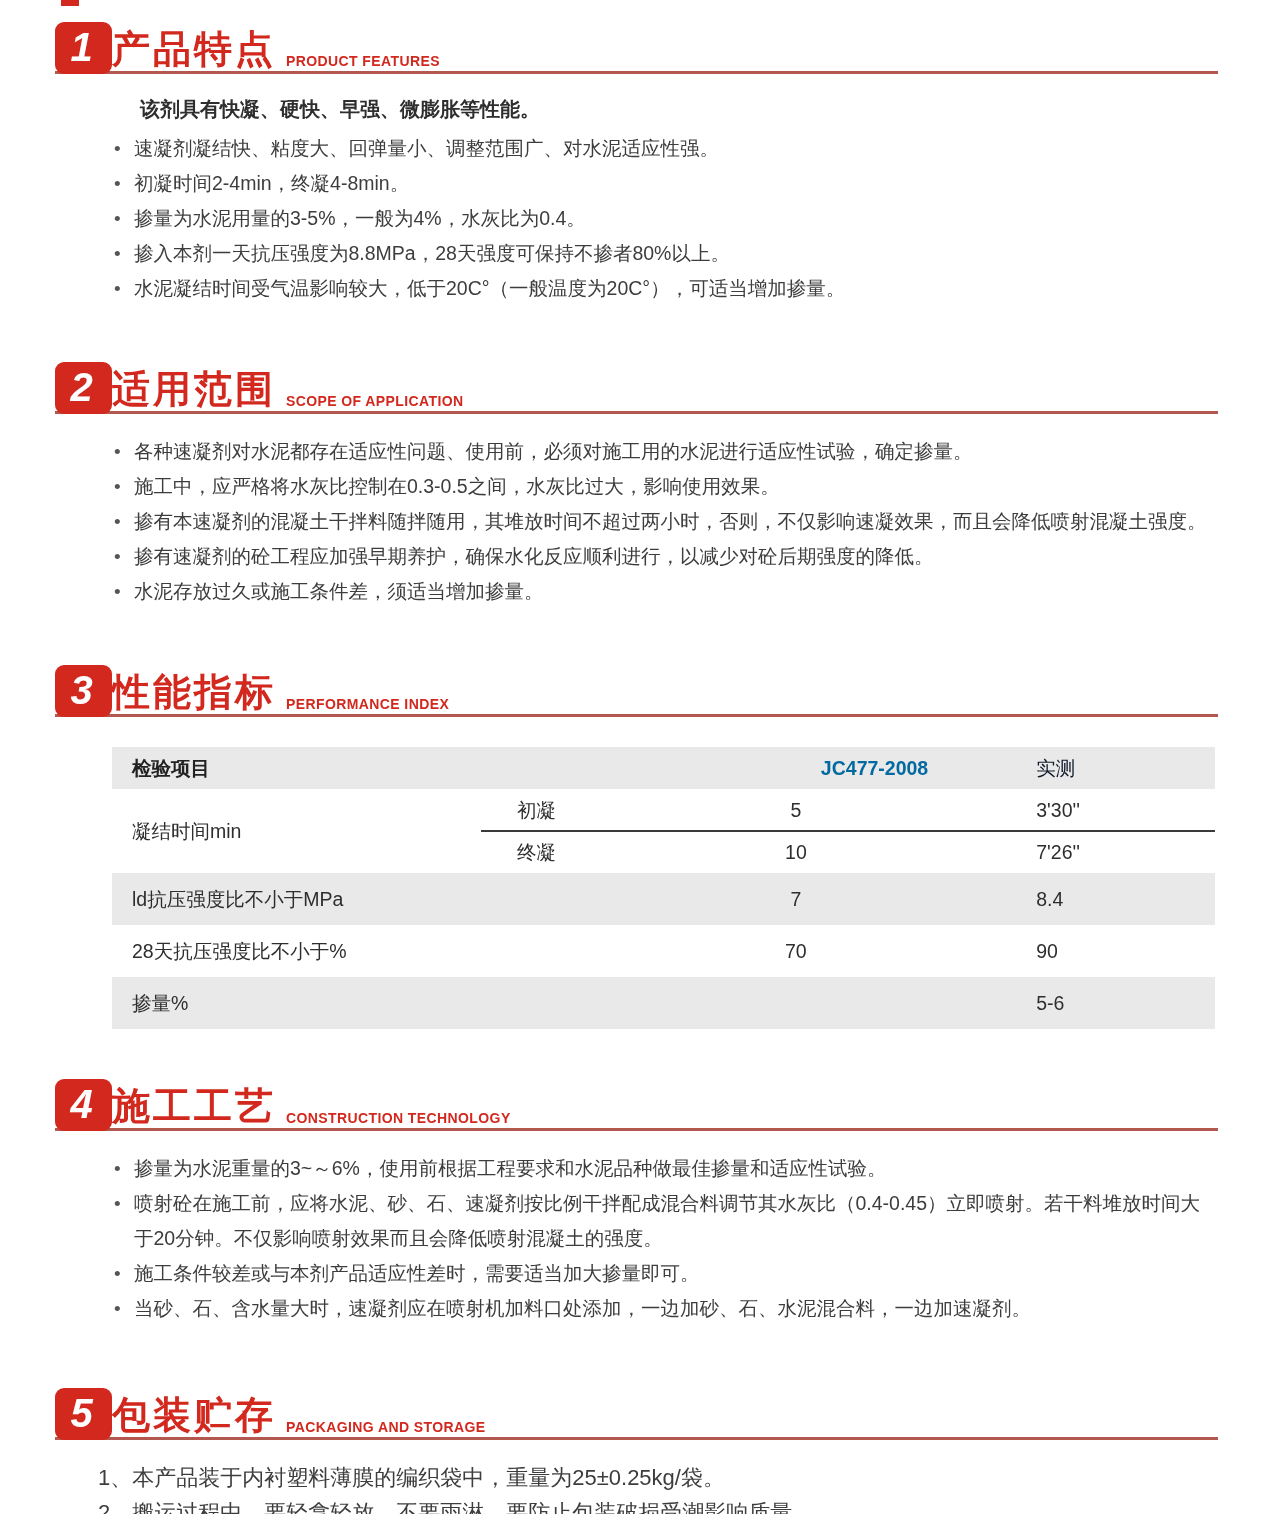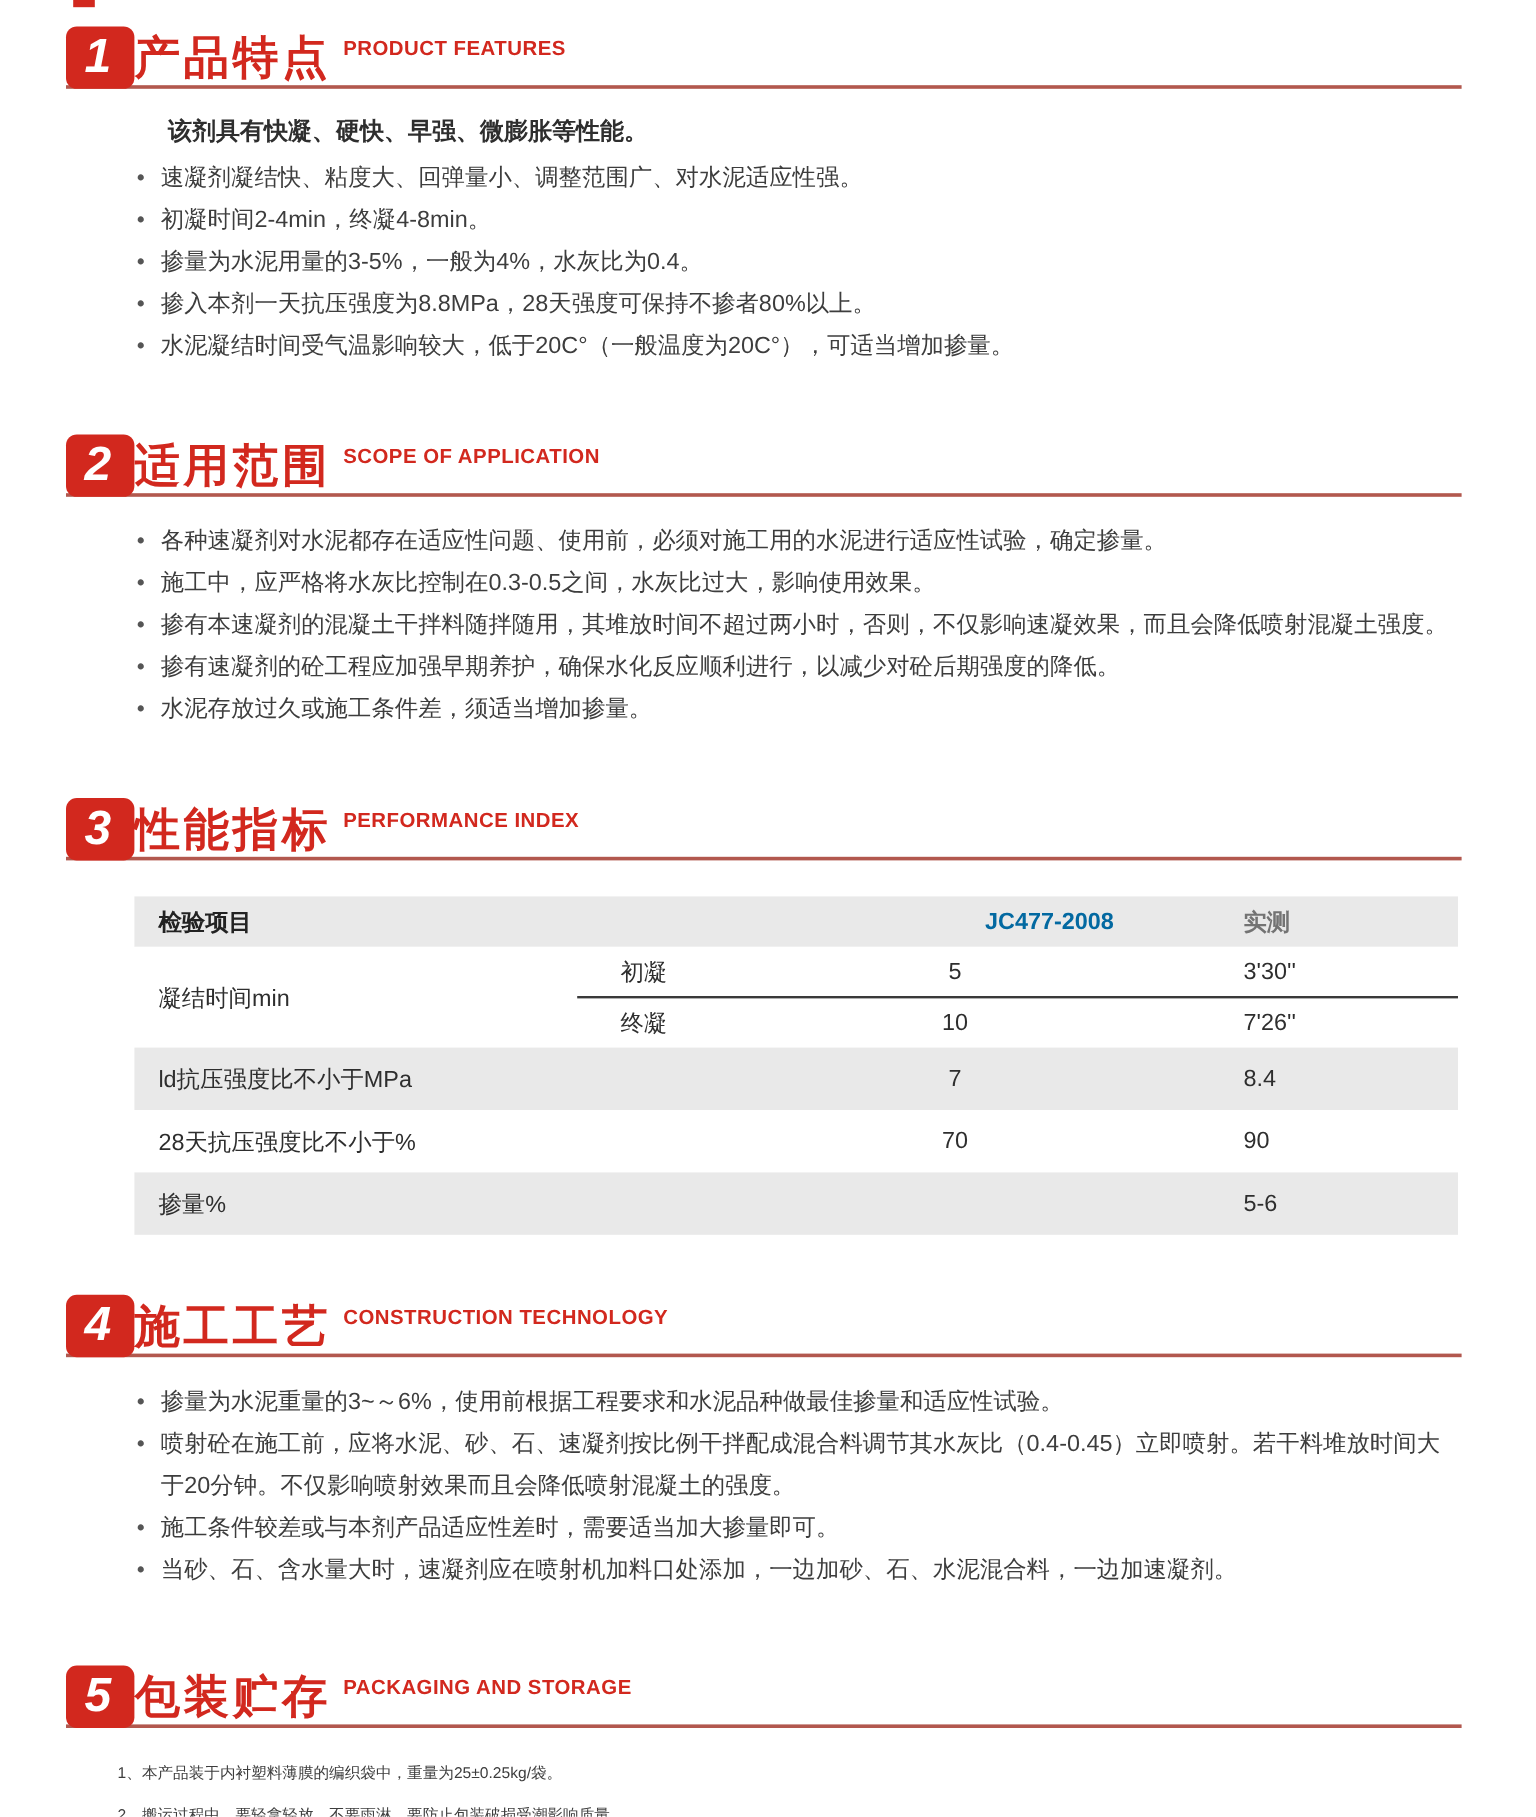--- a/index.html
+++ b/index.html
@@ -56,25 +56,25 @@
     color:var(--red);
     font-size:38px;
     font-weight:bold;
     letter-spacing:3px;
     line-height:1;
     padding-bottom:3px;
     white-space:nowrap;
   }
   .en-title{
     color:var(--red);
-    font-size:17px;
+    font-size:14px;
     font-weight:bold;
     letter-spacing:0.4px;
     margin-left:10px;
-    padding-bottom:20px;
+    padding-bottom:2px;
     white-space:nowrap;
   }
 
   .sec-body{padding:20px 62px 0 112px;}
   .intro{
     font-size:20px;
     font-weight:bold;
     color:#2e2e2e;
     margin:2px 0 8px 28px;
   }
@@ -85,42 +85,42 @@
     font-size:19.5px;
     line-height:35px;
     color:var(--ink);
   }
   .dot{
     position:absolute;left:2px;top:0;
     font-size:19px;color:#555;
   }
   ol.numbered{list-style:none;margin-left:-14px;}
   ol.numbered li{
-    font-size:13px;
+    font-size:22px;
     line-height:35px;
     color:var(--ink);
   }
 
   
   .ptable{
     margin:30px 65px 0 112px;
     width:1103px;
     font-size:19.5px;
     color:#2e2e2e;
   }
   .t-head{
     display:grid;
     grid-template-columns:34% 16% 24% 26%;
     background:var(--stripe);
     height:42px;
     align-items:center;
   }
   .t-head .c1{padding-left:20px;font-weight:bold;color:#222;}
   .t-head .c3{text-align:right;font-weight:bold;color:#0369a1;}
-  .t-head .c4{padding-left:108px;font-weight:bold;color:#737373;}
+  .t-head .c4{padding-left:108px;font-weight:normal;color:#0f172a;}
 
   .t-setting{
     display:grid;
     grid-template-columns:34% 66%;
     background:#ffffff;
   }
   .t-setting .label{
     display:flex;align-items:center;
     padding-left:20px;
     height:84px;

